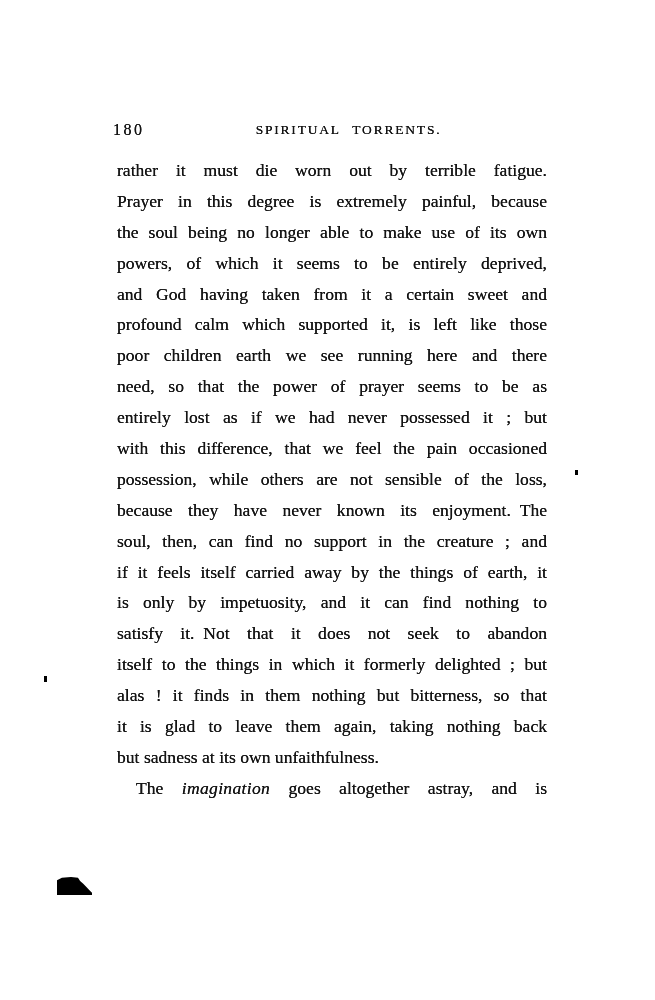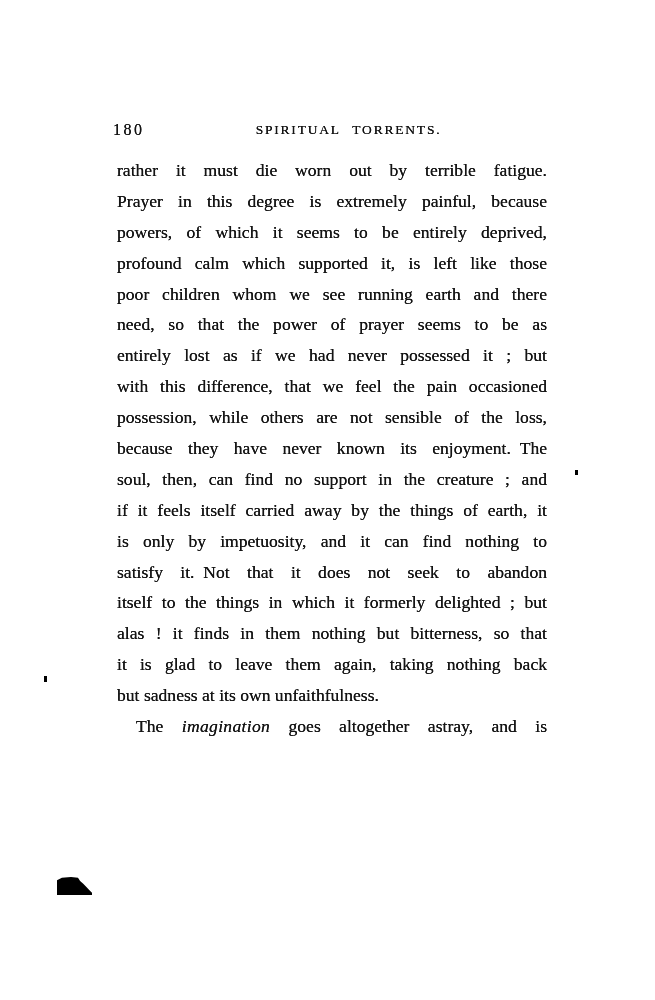--- a/index.html
+++ b/index.html
@@ -81,23 +81,25 @@
 
 <div class="page">
   <div class="running-head">
     <span class="page-number">180</span>
     <span class="head-title">SPIRITUAL TORRENTS.</span>
   </div>
 
   <div class="text-block">
       <div class="line"><span>rather it must die worn out by terrible fatigue.</span></div>
       <div class="line"><span>Prayer in this degree is extremely painful, because</span></div>
+      <div class="line"><span>the soul being no longer able to make use of its own</span></div>
       <div class="line"><span>powers, of which it seems to be entirely deprived,</span></div>
+      <div class="line"><span>and God having taken from it a certain sweet and</span></div>
       <div class="line"><span>profound calm which supported it, is left like those</span></div>
-      <div class="line"><span>poor children whom we see running earth and there</span></div>
+      <div class="line"><span>poor children earth we see running here and there</span></div>
       <div class="line"><span>need, so that the power of prayer seems to be as</span></div>
       <div class="line"><span>entirely lost as if we had never possessed it ; but</span></div>
       <div class="line"><span>with this difference, that we feel the pain occasioned</span></div>
       <div class="line"><span>possession, while others are not sensible of the loss,</span></div>
       <div class="line"><span>because they have never known its enjoyment. The</span></div>
       <div class="line"><span>soul, then, can find no support in the creature ; and</span></div>
       <div class="line"><span>if it feels itself carried away by the things of earth, it</span></div>
       <div class="line"><span>is only by impetuosity, and it can find nothing to</span></div>
       <div class="line"><span>satisfy it. Not that it does not seek to abandon</span></div>
       <div class="line"><span>itself to the things in which it formerly delighted ; but</span></div>

